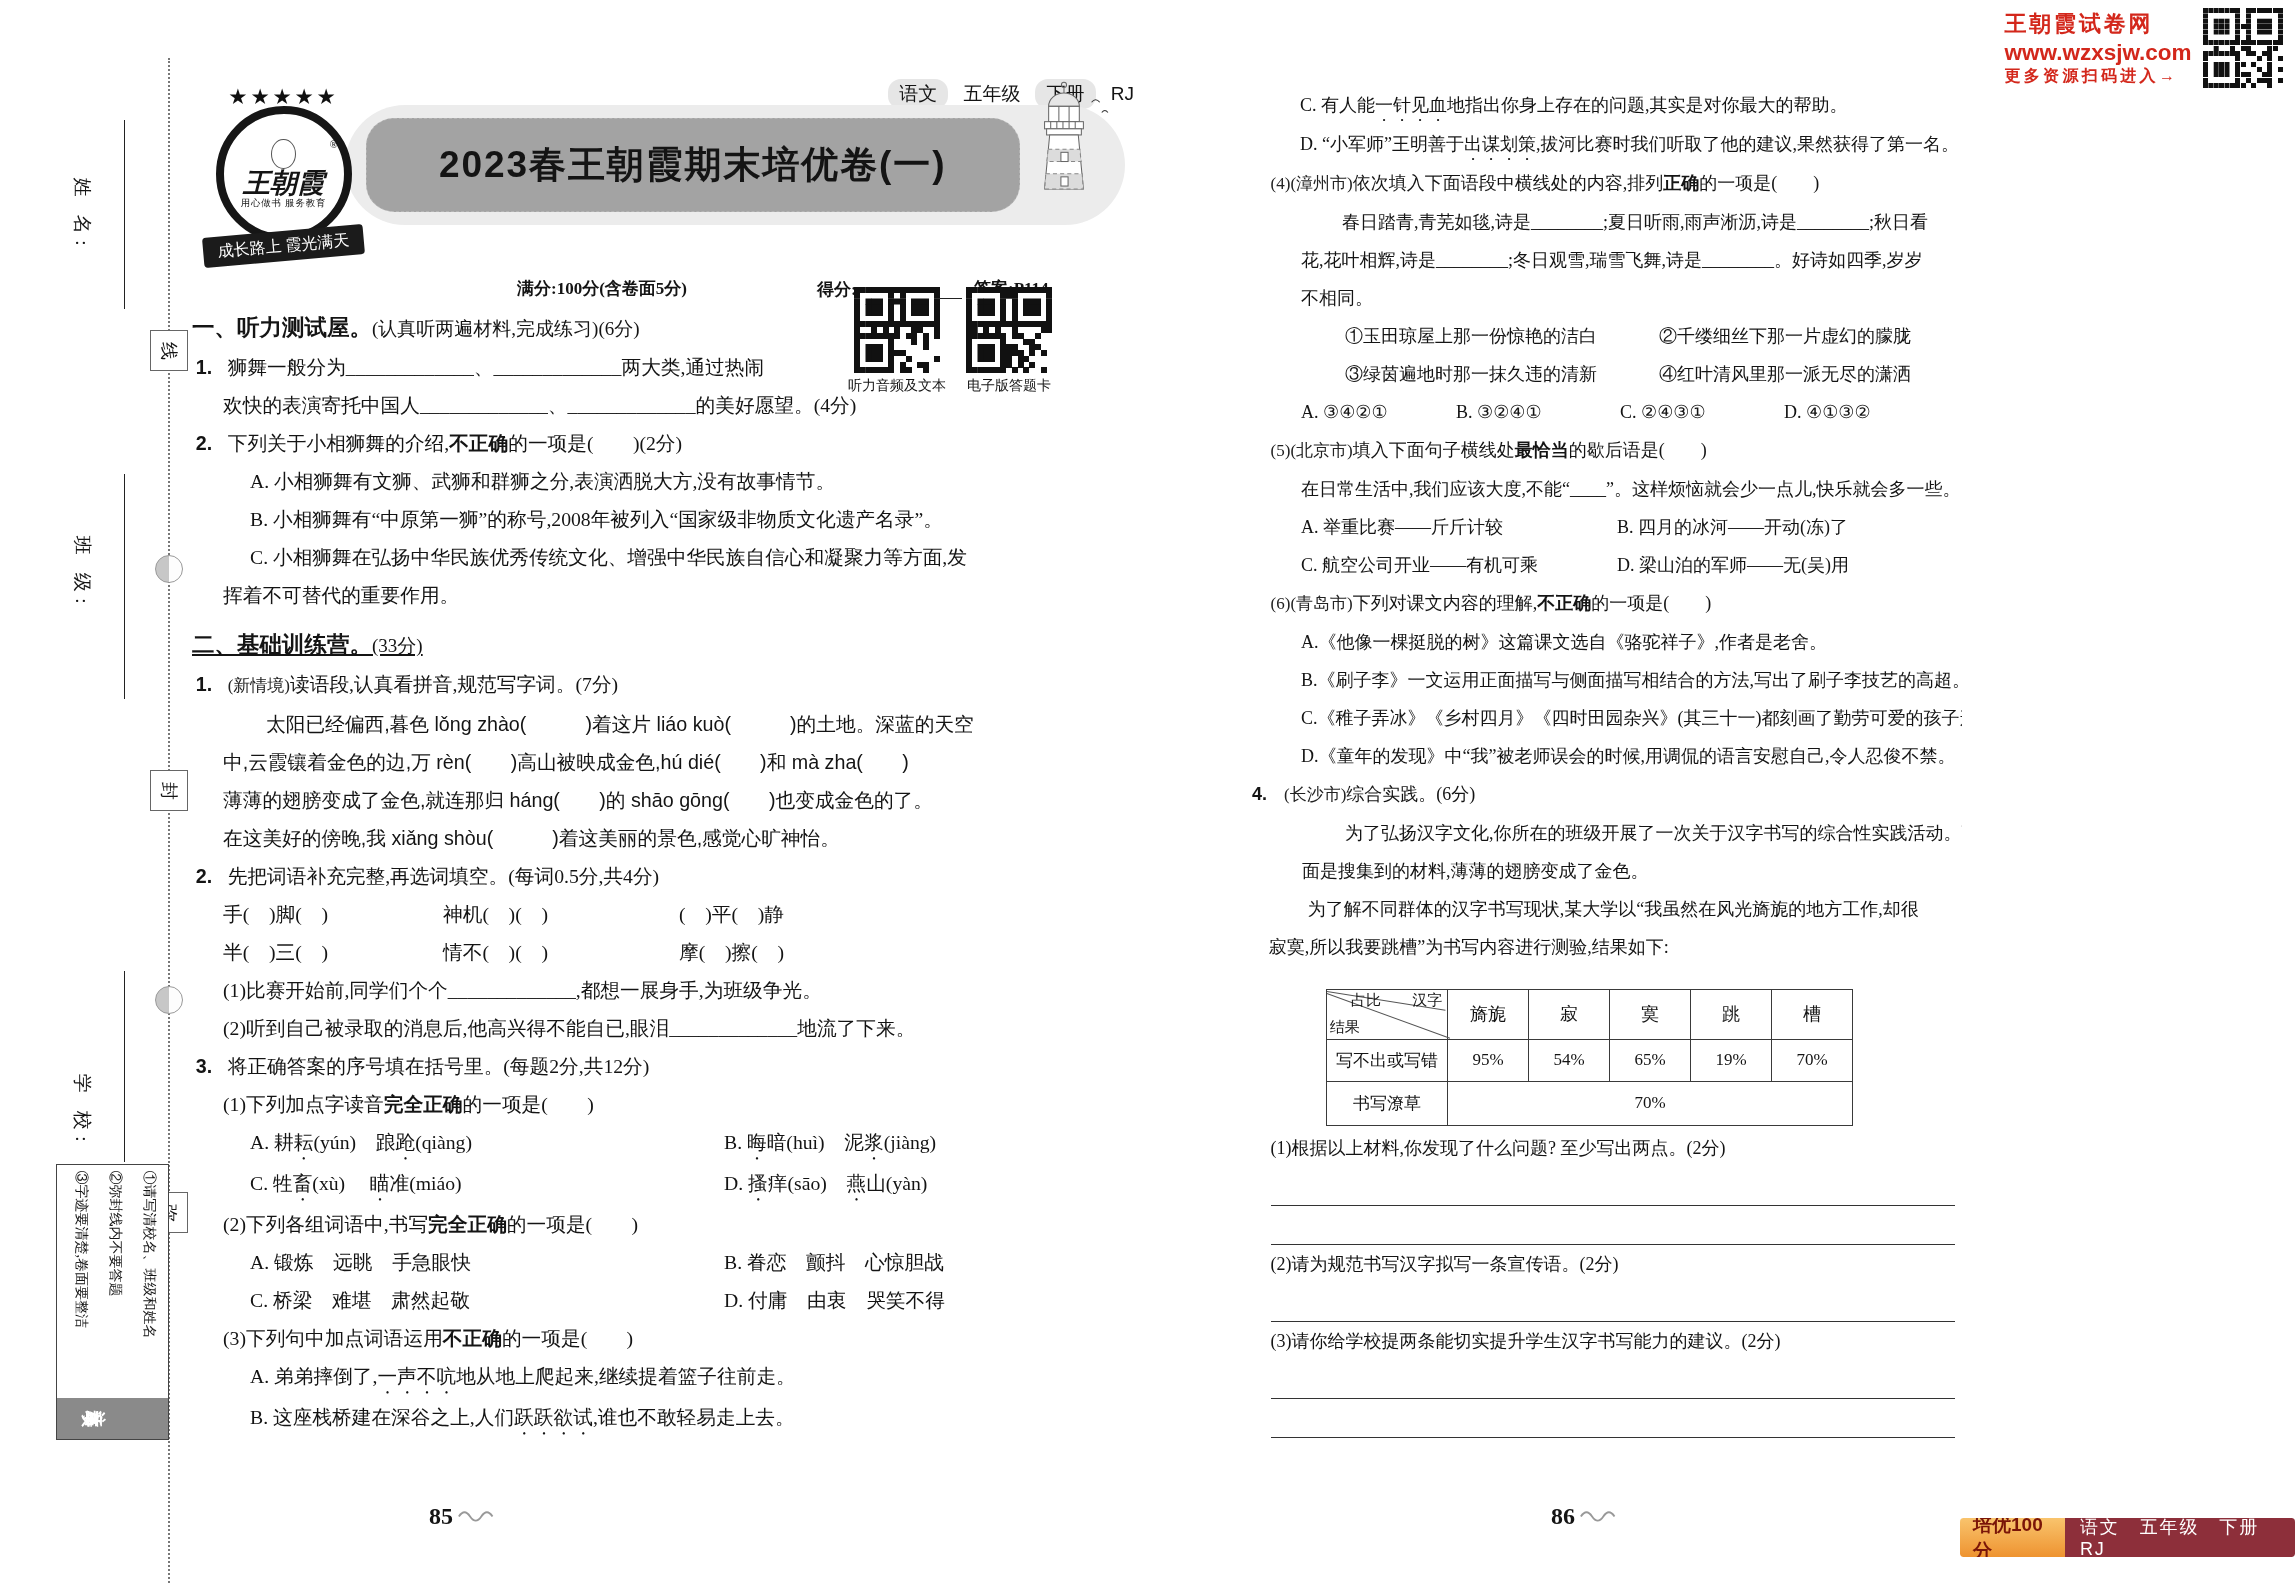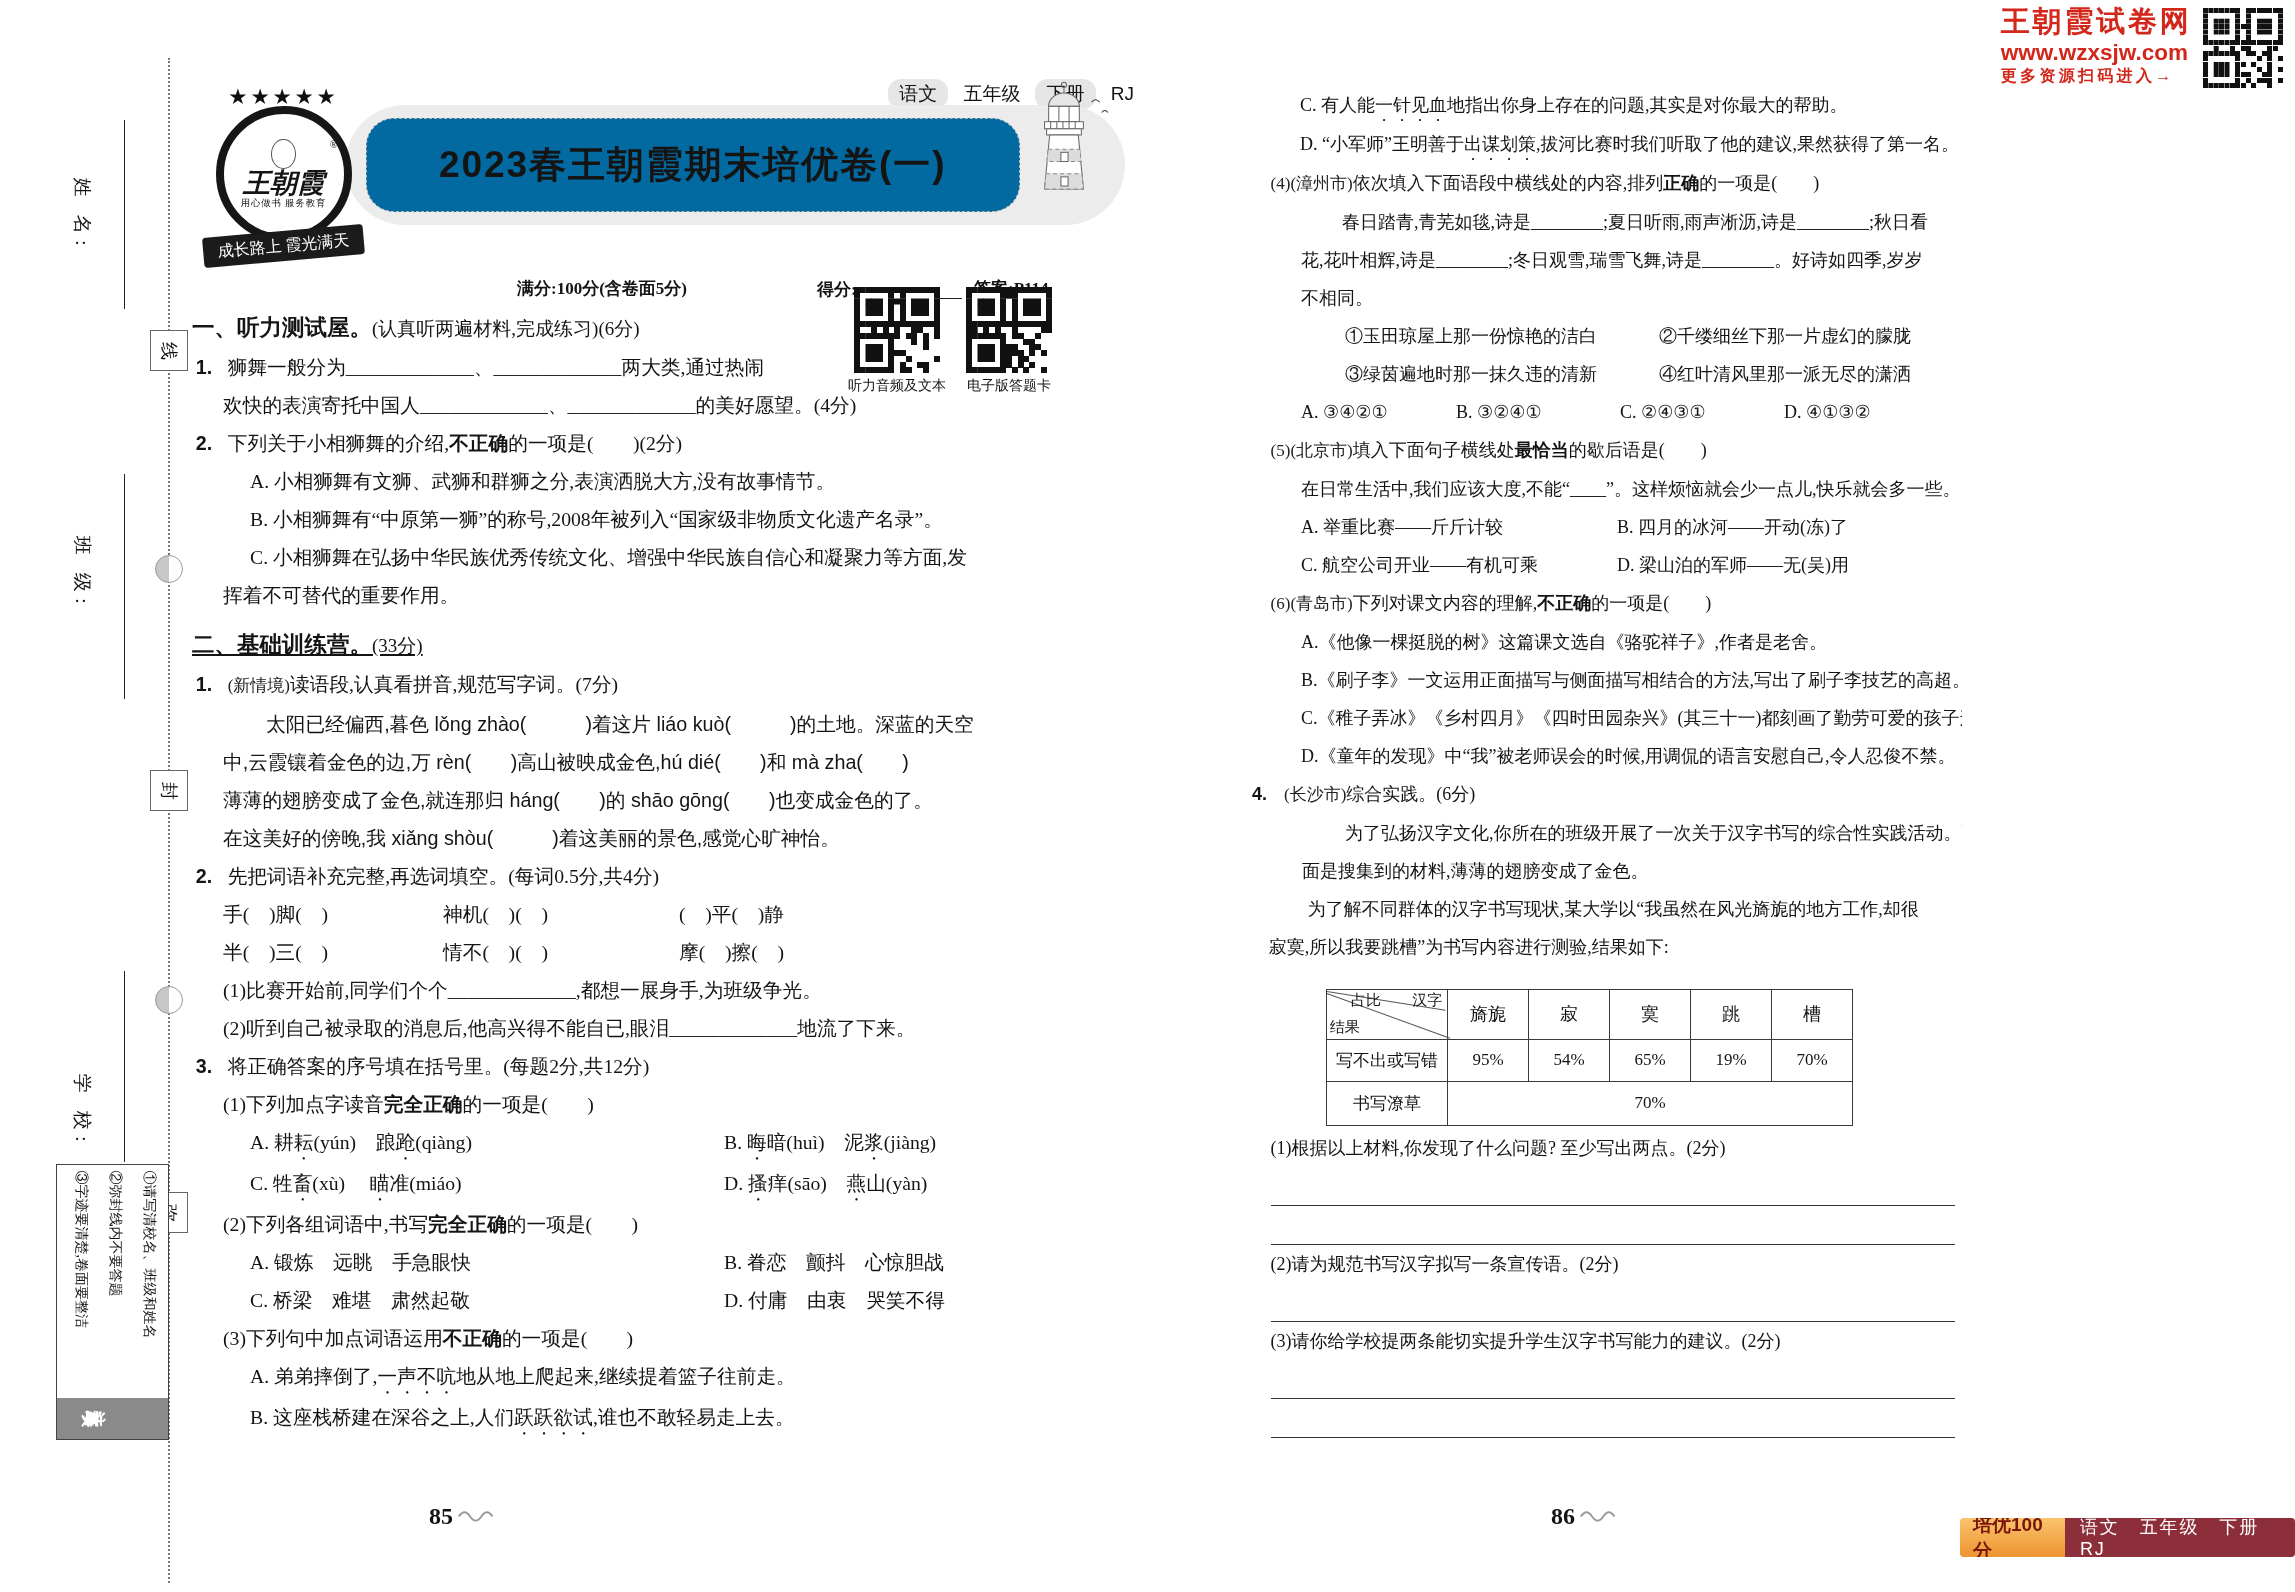--- a/index.html
+++ b/index.html
@@ -32,34 +32,34 @@
   .b-portrait{width:22.5px;height:28px;border:1.9px solid #555;border-radius:50%;}
   .b-reg{position:absolute;right:5.6px;top:24px;font-size:11.2px;}
   .b-name{font-size:27px;font-weight:bold;font-style:italic;line-height:28px;}
   .b-slogan{font-size:9.4px;letter-spacing:0.9px;}
   .b-ribbon{margin:-11.2px auto 0;width:161px;background:#1b1b1b;color:#fff;font-size:16px;padding:4.7px 0;
             transform:rotate(-5deg);border-radius:3.7px;position:relative;z-index:5;}
   .tags{position:absolute;left:888px;top:79px;display:flex;gap:15px;align-items:center;
         font-size:19px;font-family:"Liberation Sans",sans-serif;}
   .pill{background:#e6e6e6;border-radius:13px;padding:1.9px 11.2px;}
   .cap{position:absolute;left:345px;top:105px;width:780px;height:120px;background:#ececec;border-radius:66px;}
-  .cap-inner{position:absolute;left:20.6px;top:13px;right:105px;bottom:13px;background:#0369a1;
+  .cap-inner{position:absolute;left:20.6px;top:13px;right:105px;bottom:13px;background:#a3a3a3;
              border:1.9px dashed #b5b5b5;border-radius:28px;display:flex;align-items:center;justify-content:center;}
   .cap-title{font-size:37px;font-weight:bold;font-family:"Liberation Sans",sans-serif;letter-spacing:1.9px;}
   .lh{position:absolute;right:13px;top:-28px;}
   .meta{position:absolute;top:277px;font-size:17px;font-weight:bold;}
   .score-blank{display:inline-block;width:105px;border-bottom:1.9px solid #222;height:20.6px;vertical-align:-3.7px;}
   
   .qrwrap{position:absolute;left:841px;top:287px;display:flex;z-index:2;}
   .qrcol{width:112px;text-align:center;}
   .qr{width:86px;height:86px;margin:0 auto;position:relative;background:#fff;}
   .qrlab{font-size:14px;margin-top:3.7px;}
   .sitelogo{position:absolute;right:11.2px;top:7.5px;display:flex;gap:11.2px;align-items:center;z-index:4;}
   .slt{color:#d3271b;text-align:left;font-family:"Liberation Sans",sans-serif;}
-  .slt1{font-size:29px;font-weight:bold;letter-spacing:2.8px;line-height:32px;font-family:Liberation Mono, monospace;}
+  .slt1{font-size:22px;font-weight:bold;letter-spacing:2.8px;line-height:32px;}
   .slt2{font-size:22.5px;font-weight:bold;line-height:25px;}
   .slt3{font-size:16px;font-weight:bold;letter-spacing:3.3px;line-height:22.5px;}
   .qr-red{width:81px;height:81px;position:relative;background:#fff;}
   
   .l{position:absolute;left:192px;top:309px;width:907px;font-size:19.7px;}
   .r{position:absolute;left:1265px;top:86px;width:697px;font-size:18px;}
   .sh{font-family:"Liberation Sans",sans-serif;font-weight:bold;font-size:22.5px;}
   .sh .note{font-family:"Liberation Serif",serif;font-weight:normal;font-size:19px;}
   .qh{padding-left:3.7px;}
   .qn{display:inline-block;min-width:32px;font-weight:bold;font-family:"Liberation Sans",sans-serif;}

